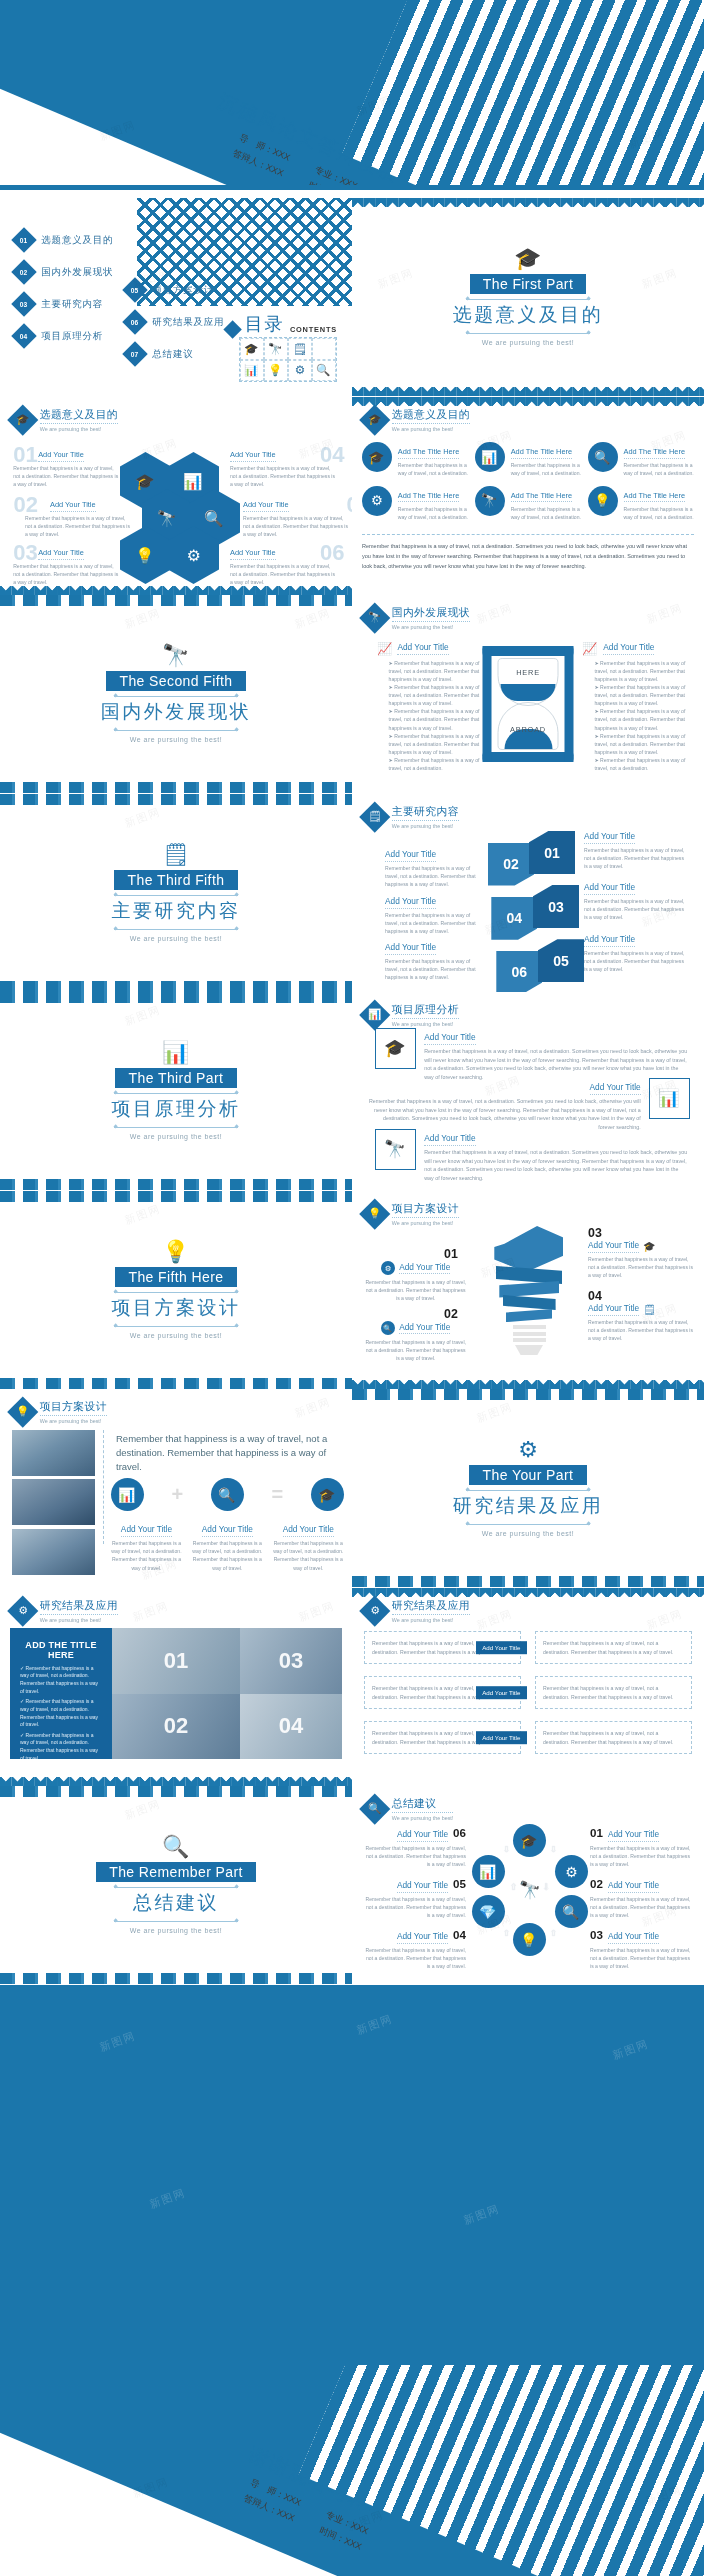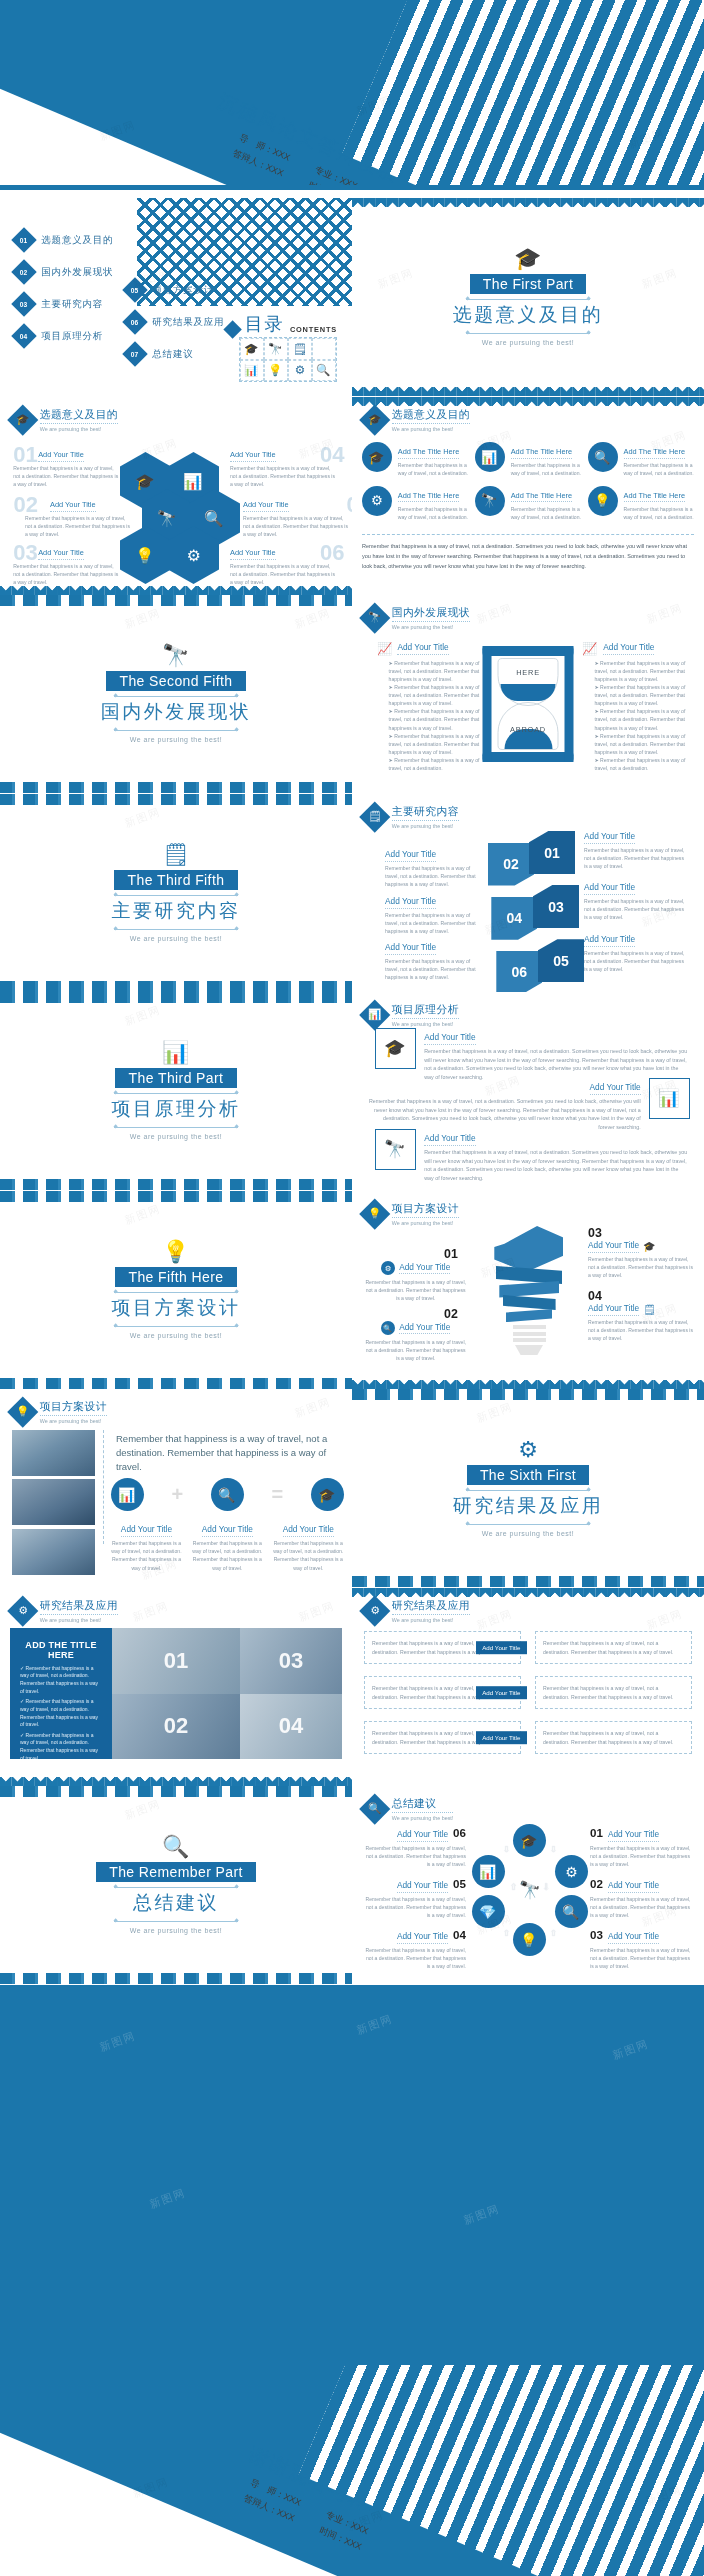--- a/index.html
+++ b/index.html
@@ -684,21 +684,21 @@
     </div>
     <div class="wm" style="left:141px;top:174px">新图网</div>
     <div class="wm" style="left:294px;top:12.4px">新图网</div>
   </div>
 
   <div class="slide" style="left:352px;top:1389px">
     <div class="hexstrip-top"></div>
     <div class="hexstrip-bot"></div>
     <div class="part-wrap">
       <div class="part-icon">⚙</div>
-      <div class="part-en">The Sixth First</div>
+      <div class="part-en">The Your Part</div>
       <div class="part-rule"></div>
       <div class="part-cn">研究结果及应用</div>
       <div class="part-rule"></div>
       <div class="part-sub">We are pursuing the best!</div>
     </div>
     <div class="wm" style="left:124px;top:16.5px">新图网</div>
   </div>
 
   <div class="slide" style="left:0;top:1588px">
     <div class="zig-bot"></div>

